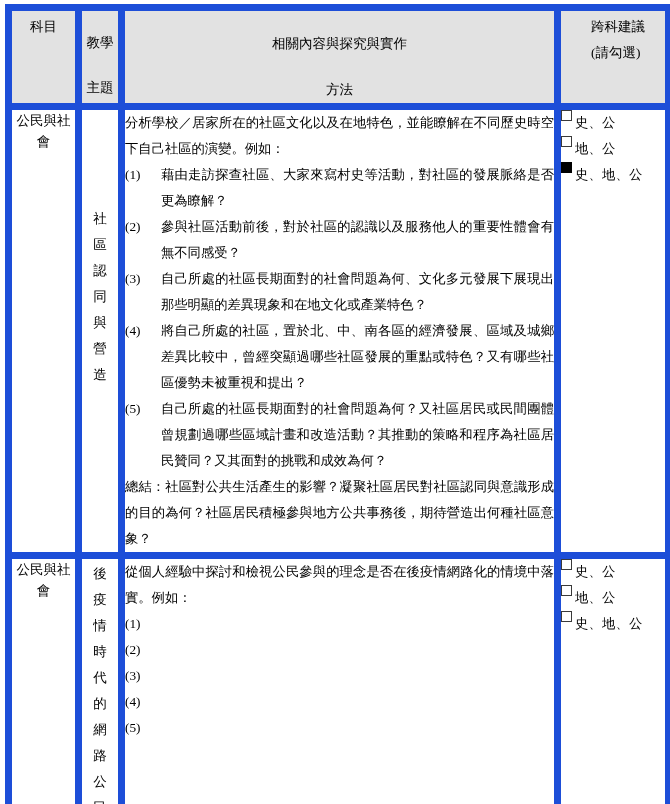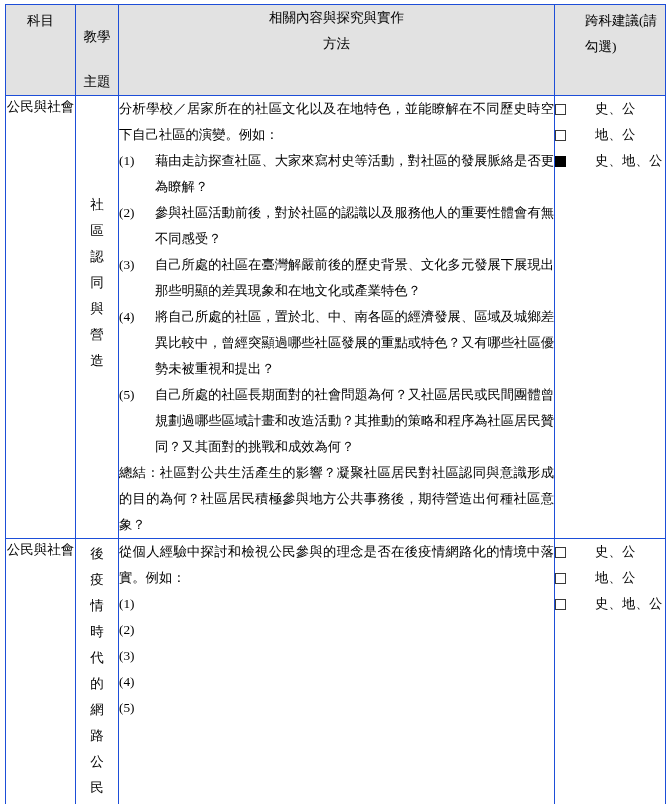--- a/index.html
+++ b/index.html
@@ -22,21 +22,21 @@
   }
   table.curriculum {
     border-collapse: collapse;
     width: 660px;
     margin-left: 5px;
     margin-top: 4px;
     table-layout: fixed;
   }
   table.curriculum td,
   table.curriculum th {
-    border: 1px solid #1d4ed8;
+    border: 7px solid #1d4ed8;
     padding: 0;
     vertical-align: top;
     font-weight: normal;
   }
   
   .col-subject  { width: 70px; }
   .col-topic    { width: 43px; }
   .col-content  { width: 436px; }
   .col-cross    { width: 111px; }
 
@@ -48,21 +48,21 @@
     font-size: 13.5px;
     line-height: 26px;
     font-weight: bold;
     height: 55px;
   }
   .hdr-inner {
     padding: 2px 3px 0 3px;
   }
   .hdr-subject .hdr-inner { padding-top: 3px; }
   .hdr-topic .hdr-inner   { padding-top: 19px; }
-  .hdr-content .hdr-inner { padding-top: 0; }
+  .hdr-content .hdr-inner { padding-top: 20px; }
   .hdr-cross .hdr-inner {
     text-align: left;
     padding-left: 6px;
     padding-top: 3px;
     word-break: break-all;
     margin-left: 24px;
   }
 
   
   .subject-cell {
@@ -134,24 +134,22 @@
 
   
   .cross-cell {
     padding: 6px 4px 6px 8px;
     font-size: 13.3px;
     line-height: 26px;
     vertical-align: top;
   }
   .cb-row {
     display: flex;
-    align-items: center;
     height: 26px;
     white-space: nowrap;
-    gap: 26px;
   }
   .cb-box {
     display: inline-block;
     width: 11px;
     height: 11px;
     border: 1px solid #3a3a3a;
     box-sizing: border-box;
     margin-right: 3px;
     flex: 0 0 auto;
     background: #ffffff;
@@ -210,21 +208,21 @@
               <span class="vchar">與</span>
               <span class="vchar">營</span>
               <span class="vchar">造</span>
             </span>
         </td>
         <td class="content-cell">
           <p class="para">分析學校／居家所在的社區文化以及在地特色，並能瞭解在不同歷史時空下自己社區的演變。例如：</p>
           <ul class="numbered">
               <li><span class="num">(1)</span><span>藉由走訪探查社區、大家來寫村史等活動，對社區的發展脈絡是否更為瞭解？</span></li>
               <li><span class="num">(2)</span><span>參與社區活動前後，對於社區的認識以及服務他人的重要性體會有無不同感受？</span></li>
-              <li><span class="num">(3)</span><span>自己所處的社區在臺灣解嚴前後的歷史背景、文化多元發展下展現出那些明顯的差異現象和在地文化或產業特色？</span></li>
+              <li><span class="num">(3)</span><span>自己所處的社區長期面對的社會問題為何、文化多元發展下展現出那些明顯的差異現象和在地文化或產業特色？</span></li>
               <li><span class="num">(4)</span><span>將自己所處的社區，置於北、中、南各區的經濟發展、區域及城鄉差異比較中，曾經突顯過哪些社區發展的重點或特色？又有哪些社區優勢未被重視和提出？</span></li>
               <li><span class="num">(5)</span><span>自己所處的社區長期面對的社會問題為何？又社區居民或民間團體曾規劃過哪些區域計畫和改造活動？其推動的策略和程序為社區居民贊同？又其面對的挑戰和成效為何？</span></li>
             </ul>
           <p class="para">總結：社區對公共生活產生的影響？凝聚社區居民對社區認同與意識形成的目的為何？社區居民積極參與地方公共事務後，期待營造出何種社區意象？</p>
         </td>
         <td class="cross-cell">
             <div class="cb-row">
               <span class="cb-box"></span>
               <span class="cb-label">史、公</span>
             </div>

